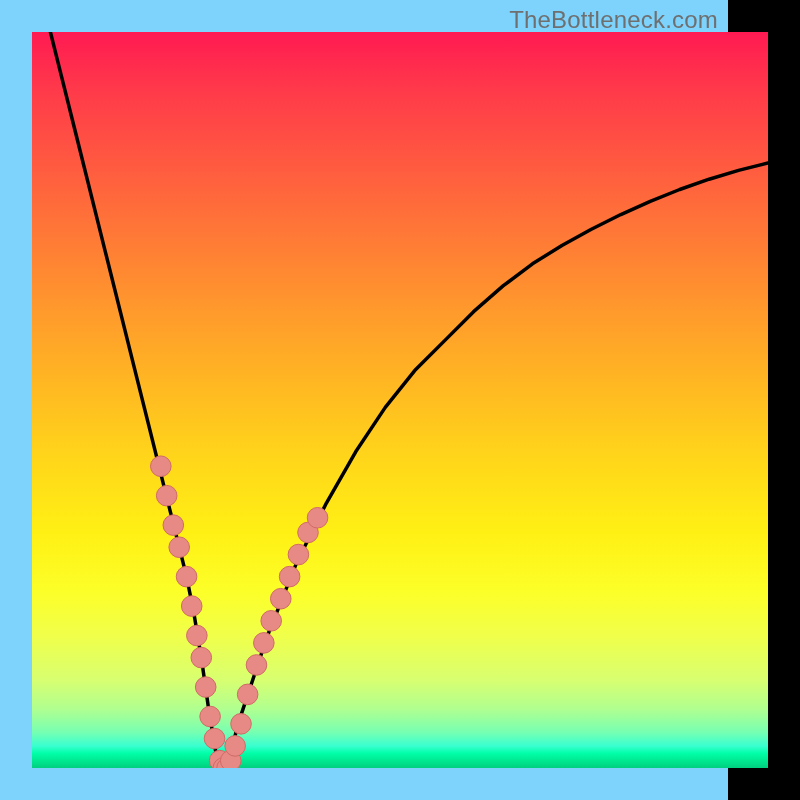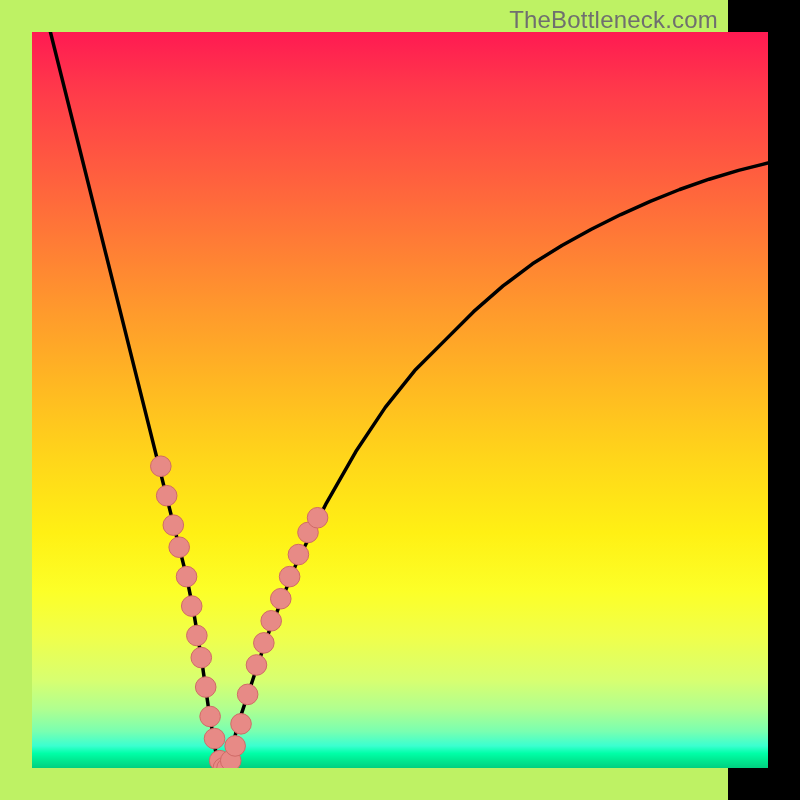--- a/index.html
+++ b/index.html
@@ -8,21 +8,21 @@
     width: 800px;
     height: 800px;
     background: #000;
     font-family: Arial, Helvetica, sans-serif;
     overflow: hidden;
   }
   .frame {
     position: relative;
     width: 728px;
     height: 800px;
-    background: #bef264;
+    background: #7dd3fc;
   }
   .plot-area {
     position: absolute;
     left: 32px;
     top: 32px;
     width: 736px;
     height: 736px;
     background: linear-gradient(to bottom,
       #ff1a52 0%,
       #ff3a4a 8%,

